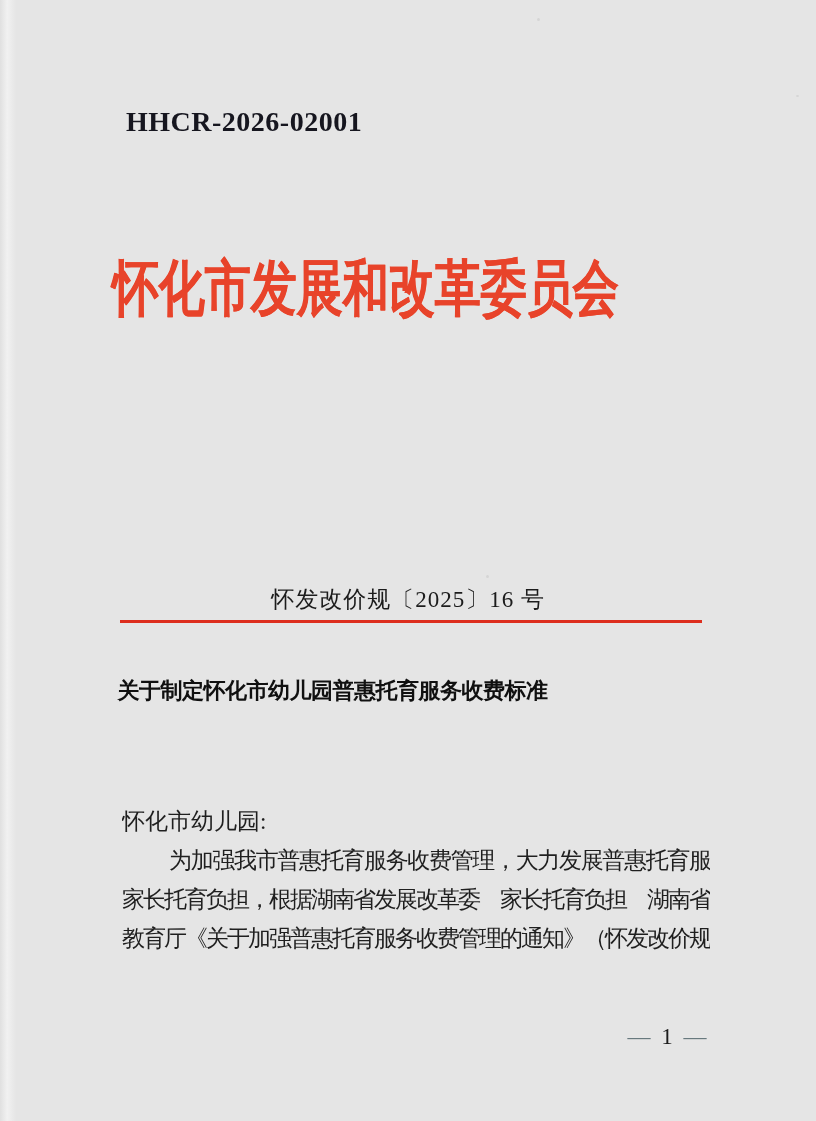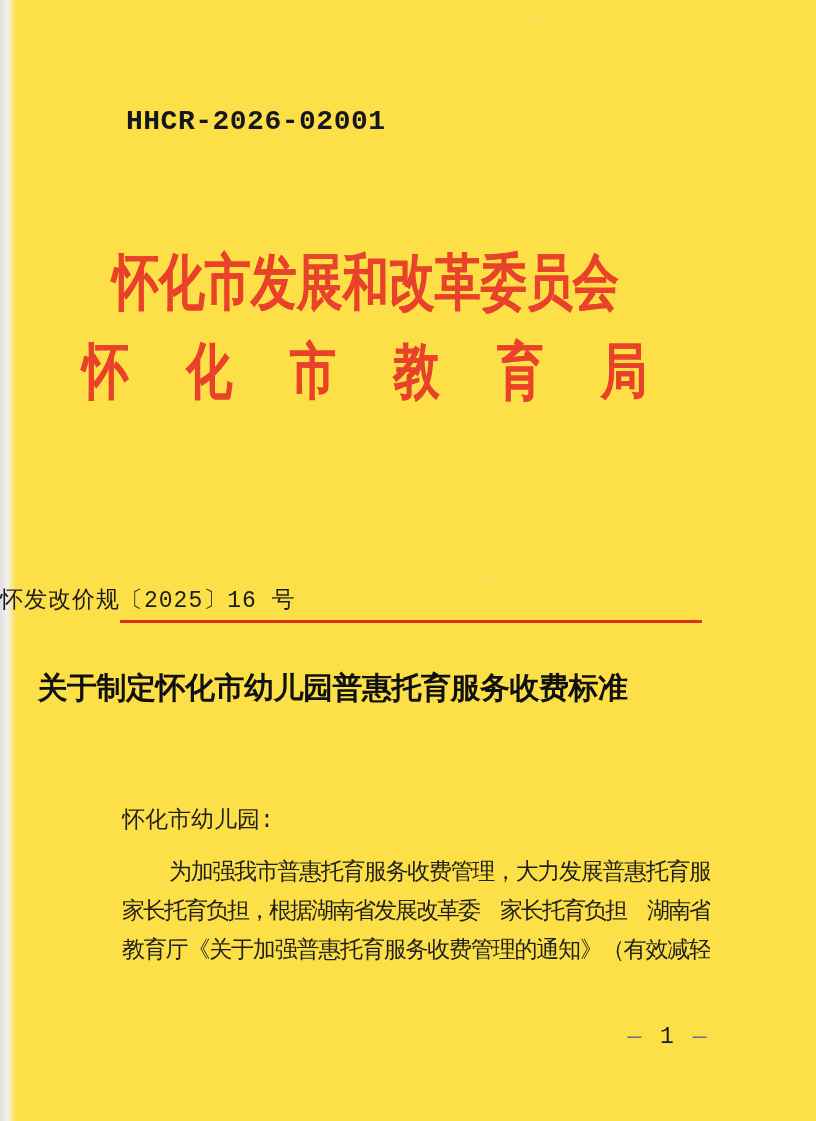--- a/index.html
+++ b/index.html
@@ -1,21 +1,21 @@
 <!DOCTYPE html>
 <html style="--header-red: #e8432a; --rule-red: #dd2e1e; --text-black: #1a1a1a;"><head>
 <meta charset="utf-8">
 <style>
   html, body { margin: 0; padding: 0; background: #ffffff; }
   .page {
     position: relative;
     width: 816px;
     height: 1121px;
-    background: #fde047;
-    font-family: Liberation Mono, monospace;
+    background: #e5e5e5;
+    font-family: Liberation Serif, serif;
     overflow: hidden;
     margin: 0 auto;
   }
   
   .scan-edge-left {
     position: absolute; left: 0; top: 0; width: 16px; height: 100%;
     background: linear-gradient(90deg, #e0e0e0 0%, #f1f1f1 45%, rgba(255,255,255,0) 100%);
   }
   .speck { position: absolute; background: #cfcfcf; border-radius: 50%; opacity: .7; }
   .speck.s1 { left: 537px; top: 18px;  width: 3px; height: 3px; }
@@ -38,50 +38,50 @@
     font-size: 46px; font-weight: bold;
     transform: scaleY(1.32); transform-origin: 50% 55%;
     text-shadow: 0.5px 0 0 currentColor;
   }
   .red-header .hl1 span { letter-spacing: 0px; }
   .red-header .hl2 span { letter-spacing: 1px; }
   .red-header .hl3 span { letter-spacing: 2px; word-spacing: 26px; }
 
   .doc-number {
     position: absolute; top: 584px; left: 0; width: 816px;
-    font-size: 23px; color: #1c1c1c;
+    text-align: center; font-size: 23px; color: #1c1c1c;
     letter-spacing: 1px;
   }
 
   .red-rule {
     position: absolute; top: 620px; left: 120px; width: 582px; height: 3px;
     background: var(--rule-red, #dd2e1e);
   }
 
   .doc-title {
     position: absolute; top: 668px; left: 0; width: 665px;
-    text-align: center; font-size: 30px; font-weight: bold;
+    text-align: center; font-size: 22px; font-weight: bold;
     line-height: 45px; color: #101010; letter-spacing: -0.5px;
   }
 
   .body-text {
     position: absolute; left: 122px; top: 802px; width: 588px;
     font-size: 23px; color: #1f1f1f;
   }
   .body-text .line {
     height: 39px; line-height: 39px;
     letter-spacing: -2px;
     text-align: justify; text-align-last: justify;
     overflow: hidden; white-space: nowrap;
   }
   .body-text .salutation {
     text-align: center; text-align-last: left;
     letter-spacing: 0px;
   }
-  .body-text .indent { text-indent: 47px; margin-top: 13px; }
+  .body-text .indent { text-indent: 47px; }
 
   .page-num {
     position: absolute; top: 1024px; left: 612px; width: 110px;
     text-align: center; font-size: 23px; white-space: nowrap;
   }
   .page-num .dash { color: #68797e; }
   .page-num .num  { color: #1d1d1d; padding: 0 5px; }
 </style>
 </head>
 <body>
@@ -92,38 +92,35 @@
   <div class="speck s1"></div>
   <div class="speck s2"></div>
   <div class="speck s3"></div>
 
   <div class="doc-code">HHCR-2026-02001</div>
 
   <div class="red-header">
     <div class="hline hl1">
       <span>怀化市发展和改革委员会</span>
     </div>
-    <div class="hline hl3">
-      <span>怀 化 市 教 育 局</span>
-    </div>
   </div>
 
   <div class="doc-number">怀发改价规〔2025〕16 号</div>
 
   <div class="red-rule"></div>
 
   <div class="doc-title">
     <div>关于制定怀化市幼儿园普惠托育服务收费标准</div>
   </div>
 
   <div class="body-text">
     <div class="line salutation">怀化市幼儿园:</div>
     <div class="line indent">为加强我市普惠托育服务收费管理，大力发展普惠托育服</div>
     <div class="line">家长托育负担，根据湖南省发展改革委　家长托育负担　湖南省</div>
-    <div class="line">教育厅《关于加强普惠托育服务收费管理的通知》（有效减轻</div>
+    <div class="line">教育厅《关于加强普惠托育服务收费管理的通知》（怀发改价规</div>
   </div>
 
   <div class="page-num">
     <span class="dash">—</span>
     <span class="num">1</span>
     <span class="dash">—</span>
   </div>
 
 </div>
 

